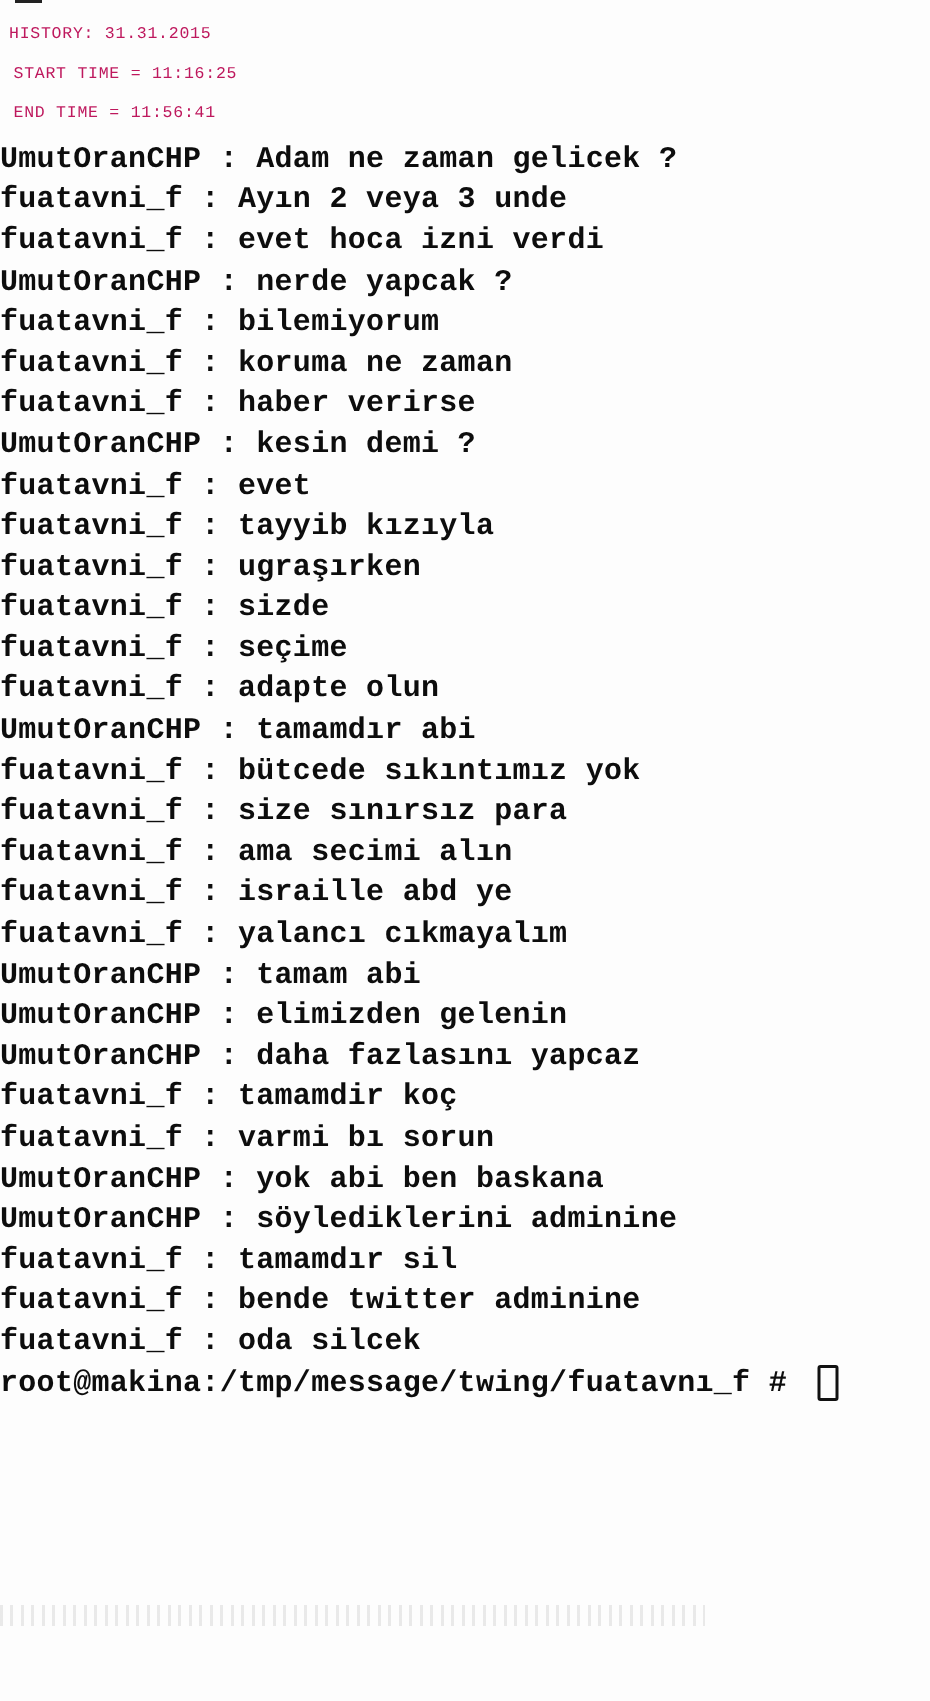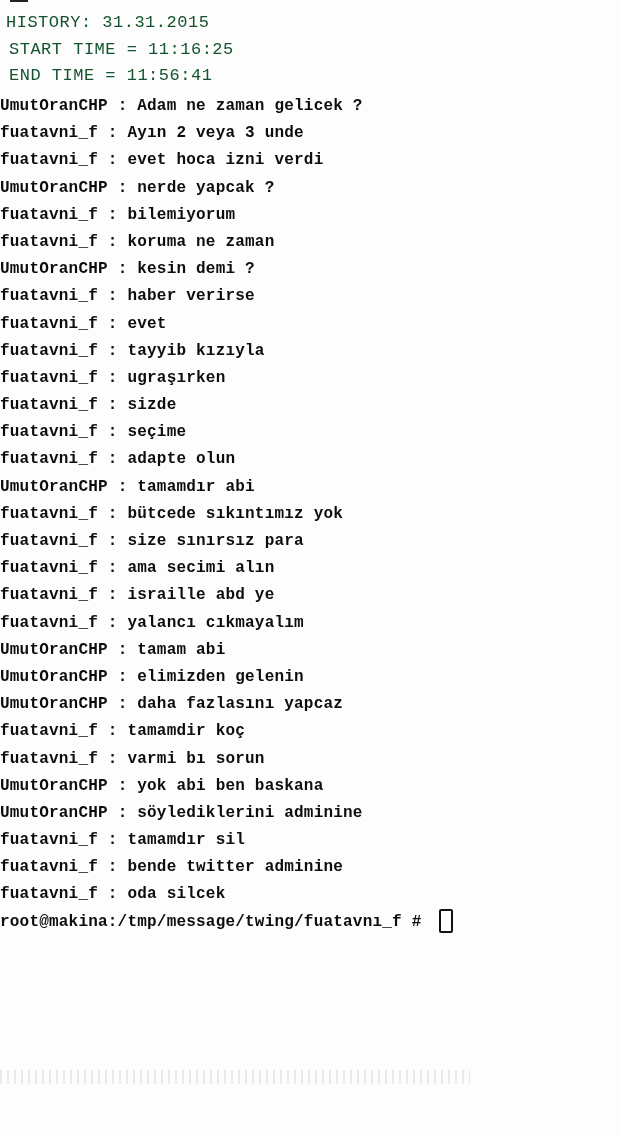--- a/index.html
+++ b/index.html
@@ -3,26 +3,26 @@
 <meta charset="utf-8">
 <style>
   html, body { margin: 0; padding: 0; background: #ffffff; }
   body { width: 620px; height: 1134px; overflow: hidden; position: relative; }
   .terminal {
     position: absolute; left: 0; top: 0; width: 620px; height: 1134px;
     background: #fdfdfd; color: #111;
     font-family: "Liberation Mono", "DejaVu Sans Mono", monospace;
   }
   .topmark { position: absolute; left: 10px; top: 0px; width: 18px; height: 2px; background: #222; }
-  .header { position: absolute; left: 6px; top: 10px; font-size: 17px; font-weight: normal; color: #14532d; letter-spacing: 0.5px; }
+  .header { position: absolute; left: 6px; top: 10px; font-size: 11px; font-weight: normal; color: #be185d; letter-spacing: 0.5px; }
   .header .hl { height: 26.5px; line-height: 26.5px; white-space: pre; }
   .header .hl:nth-child(2), .header .hl:nth-child(3) { padding-left: 3px; }
-  .log { position: absolute; left: 0px; top: 93px; font-size: 16px; font-weight: bold; color: #0d0d0d; letter-spacing: 0.2px; }
+  .log { position: absolute; left: 0px; top: 93px; font-size: 20px; font-weight: bold; color: #0d0d0d; letter-spacing: 0.2px; }
   .line { height: 27.2px; line-height: 27.2px; white-space: pre; }
-  .prompt { height: 27px; line-height: 27px; white-space: pre; display: flex; }
+  .prompt { height: 27px; line-height: 27px; white-space: pre; display: flex; align-items: center; }
   .cursor { display: inline-block; width: 10px; height: 20px; border: 2px solid #111; border-radius: 2px; margin-left: 8px; }
   .noise { position: absolute; left: 0; top: 1070px; width: 470px; height: 14px;
     background: repeating-linear-gradient(90deg, rgba(0,0,0,0.08) 0 2px, transparent 2px 7px); }
 </style>
 </head>
 <body>
 
 <div class="terminal">
   <div class="topmark"></div>
 
@@ -32,22 +32,22 @@
     <div class="hl">END TIME = 11:56:41</div>
   </div>
 
   <div class="log" id="log">
       <div class="line"><span>UmutOranCHP</span><span> : </span><span>Adam ne zaman gelicek ?</span></div>
       <div class="line"><span>fuatavni_f</span><span> : </span><span>Ayın 2 veya 3 unde</span></div>
       <div class="line"><span>fuatavni_f</span><span> : </span><span>evet hoca izni verdi</span></div>
       <div class="line"><span>UmutOranCHP</span><span> : </span><span>nerde yapcak ?</span></div>
       <div class="line"><span>fuatavni_f</span><span> : </span><span>bilemiyorum</span></div>
       <div class="line"><span>fuatavni_f</span><span> : </span><span>koruma ne zaman</span></div>
+      <div class="line"><span>fuatavni_f</span><span> : </span><span>haber verirse</span></div>
       <div class="line"><span>UmutOranCHP</span><span> : </span><span>kesin demi ?</span></div>
-      <div class="line"><span>fuatavni_f</span><span> : </span><span>haber verirse</span></div>
       <div class="line"><span>fuatavni_f</span><span> : </span><span>evet</span></div>
       <div class="line"><span>fuatavni_f</span><span> : </span><span>tayyib kızıyla</span></div>
       <div class="line"><span>fuatavni_f</span><span> : </span><span>ugraşırken</span></div>
       <div class="line"><span>fuatavni_f</span><span> : </span><span>sizde</span></div>
       <div class="line"><span>fuatavni_f</span><span> : </span><span>seçime</span></div>
       <div class="line"><span>fuatavni_f</span><span> : </span><span>adapte olun</span></div>
       <div class="line"><span>UmutOranCHP</span><span> : </span><span>tamamdır abi</span></div>
       <div class="line"><span>fuatavni_f</span><span> : </span><span>bütcede sıkıntımız yok</span></div>
       <div class="line"><span>fuatavni_f</span><span> : </span><span>size sınırsız para</span></div>
       <div class="line"><span>fuatavni_f</span><span> : </span><span>ama secimi alın</span></div>

